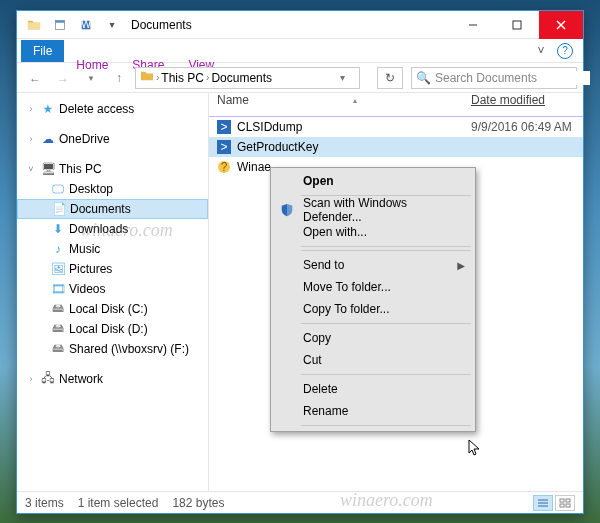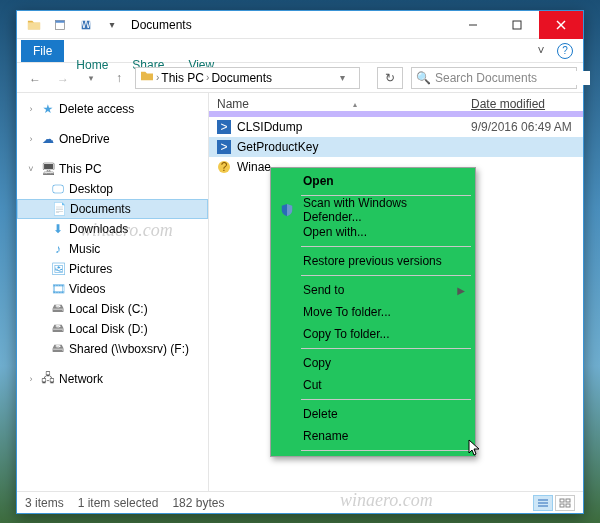--- a/index.html
+++ b/index.html
@@ -9,21 +9,21 @@
   .titlebar { height:28px; background:#fff; display:flex; align-items:center; border-bottom:1px solid #e5e5e5;}
   .titlebar .qat { display:flex; align-items:center; padding-left:6px; gap:4px;}
   .qat-btn { width:22px; height:22px; display:inline-flex; align-items:center; justify-content:center; color:#555;}
   .title-text { padding-left:8px; color:#000;}
   .win-controls { margin-left:auto; display:flex;}
   .win-btn { width:44px; height:28px; display:flex; align-items:center; justify-content:center; color:#333;}
   .win-close { background:#e81123; color:#fff;}
   
   .ribbon { height:24px; display:flex; align-items:center; border-bottom:1px solid #e5e5e5; padding:0 4px;}
   .file-tab { background:#1979ca; color:#fff; height:22px; padding:0 12px; display:flex; align-items:center; font-size:12px;}
-  .rtab { padding:0 12px; color:#0f766e; height:22px; display:flex; align-items:center;margin-top:28px;}
+  .rtab { padding:0 12px; color:#a21caf; height:22px; display:flex; align-items:center;margin-top:28px;}
   .rib-right { margin-left:auto; display:flex; gap:8px; padding-right:6px; color:#555;}
   .rib-caret{width:16px;height:16px;display:flex;align-items:center;justify-content:center;}
   .help{width:16px;height:16px;border:1px solid #1979ca;color:#1979ca;border-radius:50%;display:flex;align-items:center;justify-content:center;font-size:10px;}
   
   .navbar { height:30px; display:flex; align-items:center; padding:0 6px; gap:4px; border-bottom:1px solid #e5e5e5;}
   .nav-btn { width:24px; height:24px; display:flex; align-items:center; justify-content:center; color:#777;}
   .breadcrumb { flex:1; height:22px; border:1px solid #ccc; display:flex; align-items:center; padding:0 4px; gap:2px; background:#fff;}
   .breadcrumb .sep{color:#777; font-size:10px;}
   .bc-icon{color:#e8b84a;font-size:13px;}
   .refresh { width:26px; height:22px; border:1px solid #ccc; margin-left:4px; display:flex; align-items:center; justify-content:center; color:#555;}
@@ -34,37 +34,37 @@
   .body { flex:1; display:flex; overflow:hidden;}
   .sidebar { width:192px; border-right:1px solid #e5e5e5; padding:6px 0; overflow:hidden;}
   .tree-item{ display:flex; align-items:center; height:20px; padding-left:8px; gap:4px; color:#000; white-space:nowrap;}
   .tree-item .exp{width:12px;color:#888;font-size:9px;display:inline-block;text-align:center;}
   .tree-item.sub{padding-left:34px;}
   .tree-item.active{background:#cde6f7;border:1px solid #99cef0;}
   .ti-icon{width:14px;display:inline-block;text-align:center;font-size:12px;}
   .tree-sep{height:10px;}
   
   .main { flex:1; position:relative;}
-  .list-header{height:24px;display:flex;align-items:flex-end;border-bottom:6px solid #c4b5fd;}
+  .list-header{height:24px;display:flex;align-items:flex-start;border-bottom:1px solid #c4b5fd;}
   .col{padding:0 8px;color:#444;font-size:12px;}
   .col-name{flex:1;display:flex;align-items:center;gap:6px;}
   .sort-ind{font-size:8px;color:#888;}
   .col-date{width:120px;text-decoration:underline;}
   .row{height:20px;display:flex;align-items:center;}
   .row .rname{flex:1;display:flex;align-items:center;gap:6px;padding-left:8px;}
   .row .rdate{width:120px;padding-left:8px;color:#555;}
   .row.sel{background:#cde6f7;}
   .file-icon{width:14px;height:14px;display:inline-block;}
   
   .statusbar{height:22px;border-top:1px solid #e5e5e5;display:flex;align-items:center;padding:0 8px;gap:14px;color:#555;}
   .view-toggle{margin-left:auto;display:flex;gap:2px;}
   .vt{width:20px;height:16px;border:1px solid #ccc;display:flex;align-items:center;justify-content:center;color:#555;}
   .vt.active{background:#cde6f7;border-color:#99cef0;}
   
-  .context-menu{position:absolute;left:270px;top:167px;width:206px;background:#22c55e;border:1px solid #a0a0a0;box-shadow:2px 3px 6px rgba(0,0,0,.35);padding:2px;}
+  .context-menu{position:absolute;left:270px;top:167px;width:206px;background:#e5e5e5;border:1px solid #a0a0a0;box-shadow:2px 3px 6px rgba(0,0,0,.35);padding:2px;}
   .cm-item{height:22px;display:flex;align-items:center;padding-left:30px;padding-right:8px;position:relative;color:#000;}
   .cm-item.bold{font-weight:600;}
   .cm-item.hover{background:#d8d8d8;}
   .cm-sep{height:1px;background:#c8c8c8;margin:3px 2px 3px 28px;}
   .cm-icon{position:absolute;left:6px;width:16px;height:16px;display:flex;align-items:center;justify-content:center;font-size:12px;color:#2a6bb8;}
   .cm-arrow{margin-left:auto;font-size:10px;color:#555;}
   .cursor{position:absolute;left:467px;top:439px;width:14px;height:18px;pointer-events:none;}
   .wm{position:absolute;color:rgba(120,120,120,.35);font-size:18px;font-style:italic;font-family:Georgia,serif;pointer-events:none;}
 </style>
 </head>
@@ -289,23 +289,20 @@
           <path fill="#2a6bb8" d="M8 1l6 2v5c0 4-3 6-6 7-3-1-6-3-6-7V3z"></path>
           <path fill="#fff" d="M8 1v14c3-1 6-3 6-7V3z" opacity=".3"></path>
         </svg>
       </span>
       <span>Scan with Windows Defender...</span>
     </div>
   <div class="cm-item">
       <span>Open with...</span>
     </div>
   <div class="cm-sep"></div>
-  <div class="cm-item">
-      <span>Restore previous versions</span>
-    </div>
   <div class="cm-sep"></div>
   <div class="cm-item">
       <span>Send to</span>
       <span class="cm-arrow">▶</span>
     </div>
   <div class="cm-item">
       <span>Move To folder...</span>
     </div>
   <div class="cm-item">
       <span>Copy To folder...</span>

